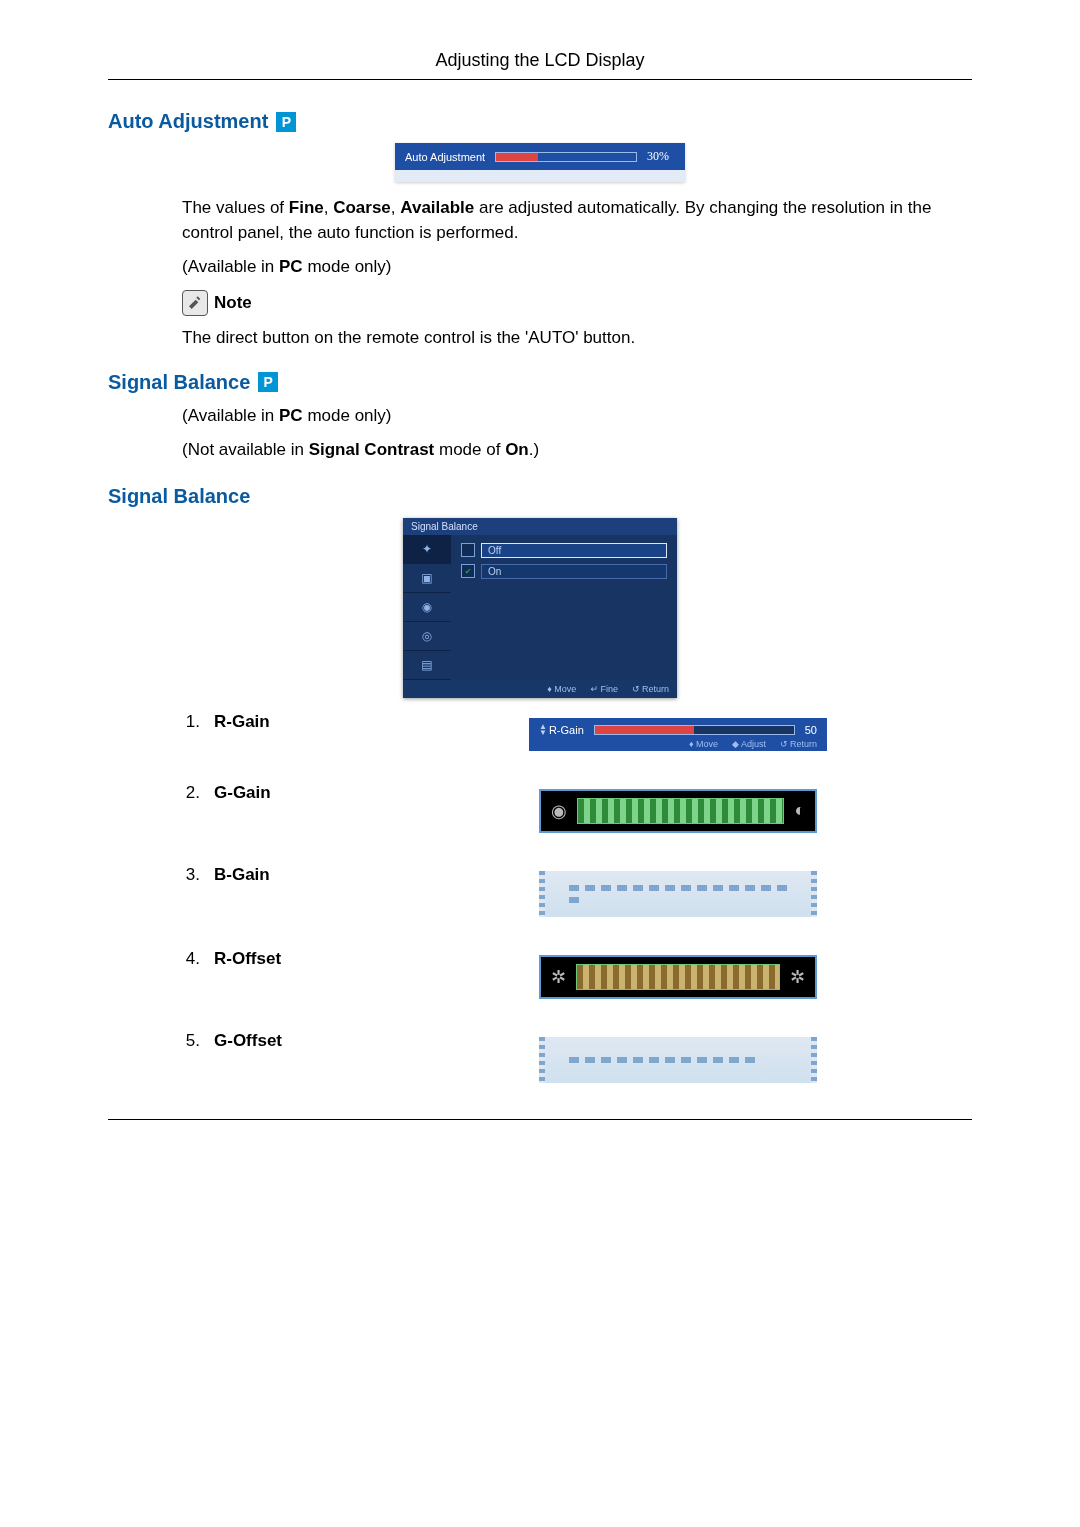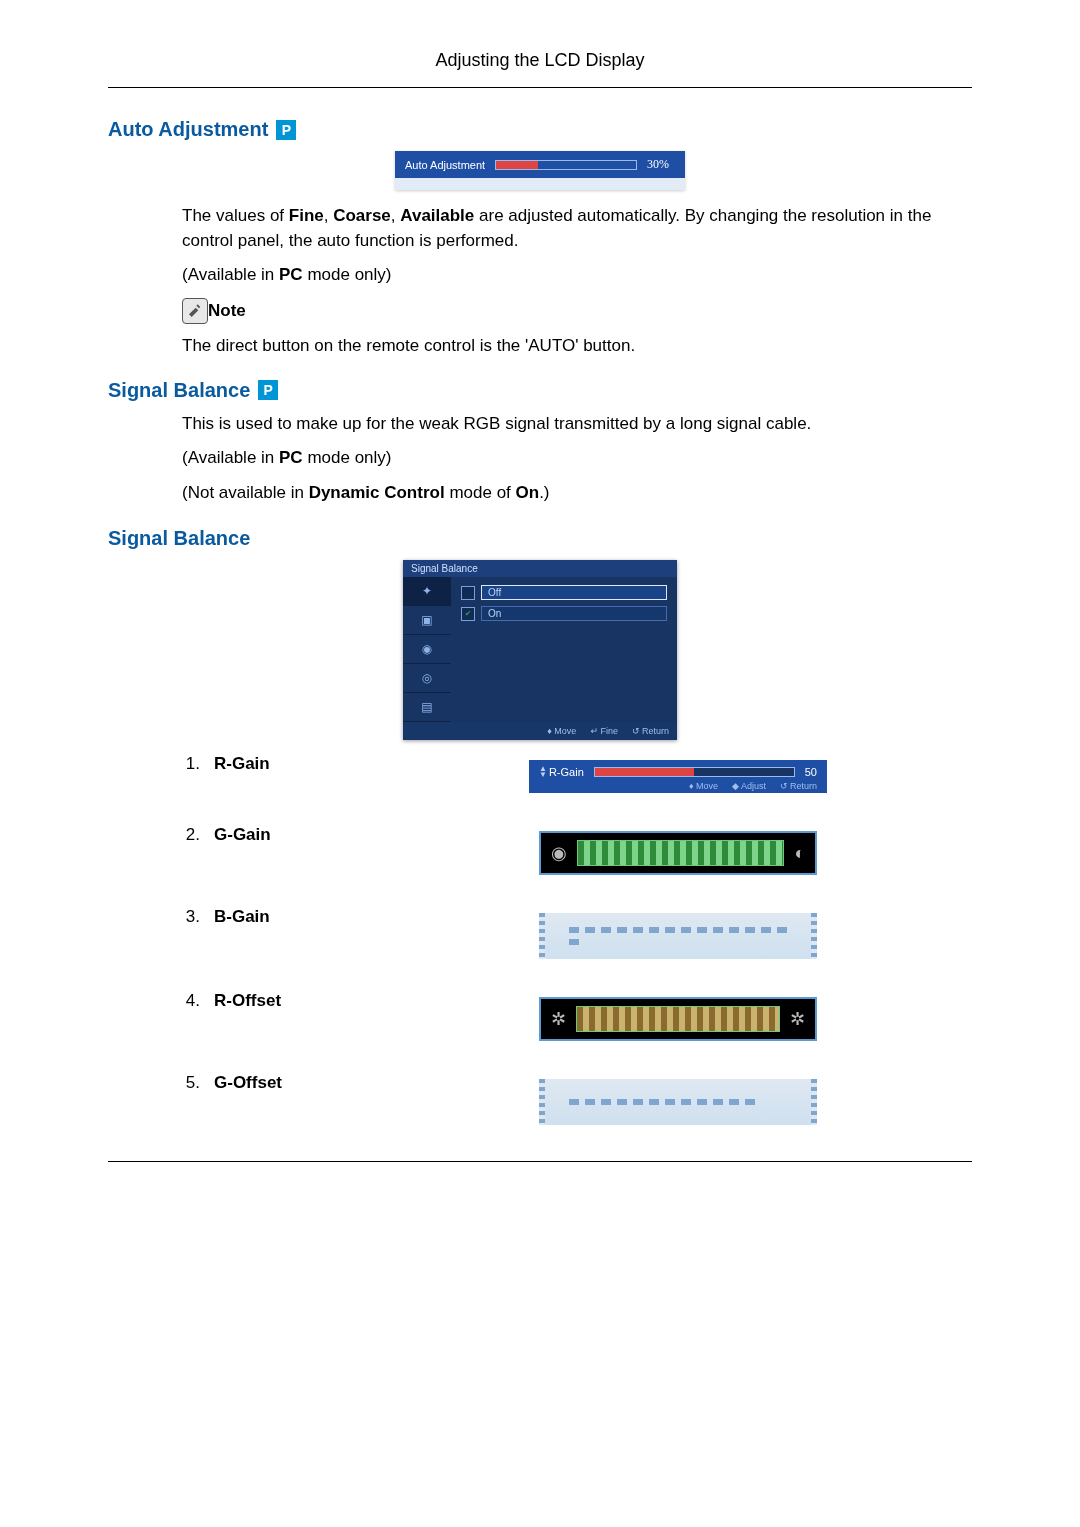--- a/index.html
+++ b/index.html
@@ -11,21 +11,21 @@
   }
   .page {
     width: 1080px;
     margin: 0 auto;
     padding: 50px 108px 60px 108px;
     box-sizing: border-box;
   }
   .page-title {
     text-align: center;
     font-size: 18px;
-    padding-bottom: 16px;
+    padding-bottom: 8px;
     border-bottom: 1px solid #000;
     margin-bottom: 30px;
   }
   .section-heading {
     font-weight: bold;
     font-size: 20px;
     color: #0a5aa0;
     margin: 20px 0 10px 0;
     display: flex;
     align-items: center;
@@ -52,21 +52,21 @@
     margin-left: 74px;
   }
   .para {
     font-size: 17px;
     line-height: 1.45;
     margin: 10px 0;
   }
   .note-row {
     display: flex;
     align-items: center;
-    gap: 0;
+    gap: 6px;
     margin: 6px 0;
   }
   .note-icon {
     width: 24px;
     height: 24px;
     border: 1px solid #555;
     border-radius: 4px;
     display: inline-flex;
     align-items: center;
     justify-content: center;
@@ -298,26 +298,25 @@
       <span class="note-label">Note</span>
     </div>
     <p class="para">The direct button on the remote control is the 'AUTO' button.</p>
   </div>
 
   <div class="section-heading">
     <span>Signal Balance</span>
     <span class="p-badge">P</span>
   </div>
   <div class="content-indent">
-    <p class="para">This is used to make up for the weak RGB signal transmitted by a long signal cable.</p>
     <p class="para">
       <span>(Available in </span><b>PC</b><span> mode only)</span>
     </p>
     <p class="para">
-      <span>(Not available in </span><b>Dynamic Control</b><span> mode of </span><b>On</b><span>.)</span>
+      <span>(Not available in </span><b>Signal Contrast</b><span> mode of </span><b>On</b><span>.)</span>
     </p>
   </div>
 
   <div class="subsection-heading">Signal Balance</div>
 
   <div class="osd-sb">
     <div class="osd-sb-title">Signal Balance</div>
     <div class="osd-sb-body">
       <div class="osd-sb-sidebar">
         <div class="osd-sb-icon active">✦</div>

